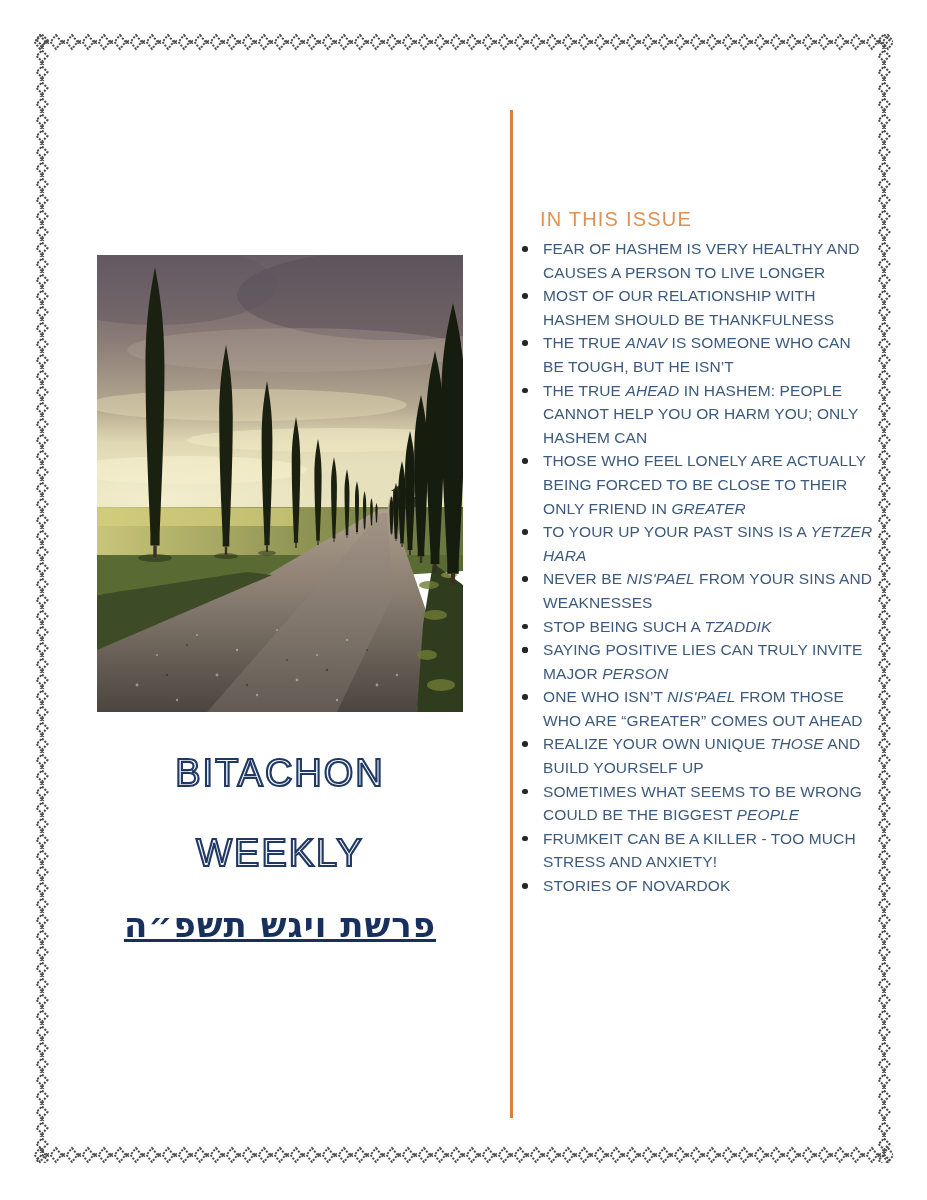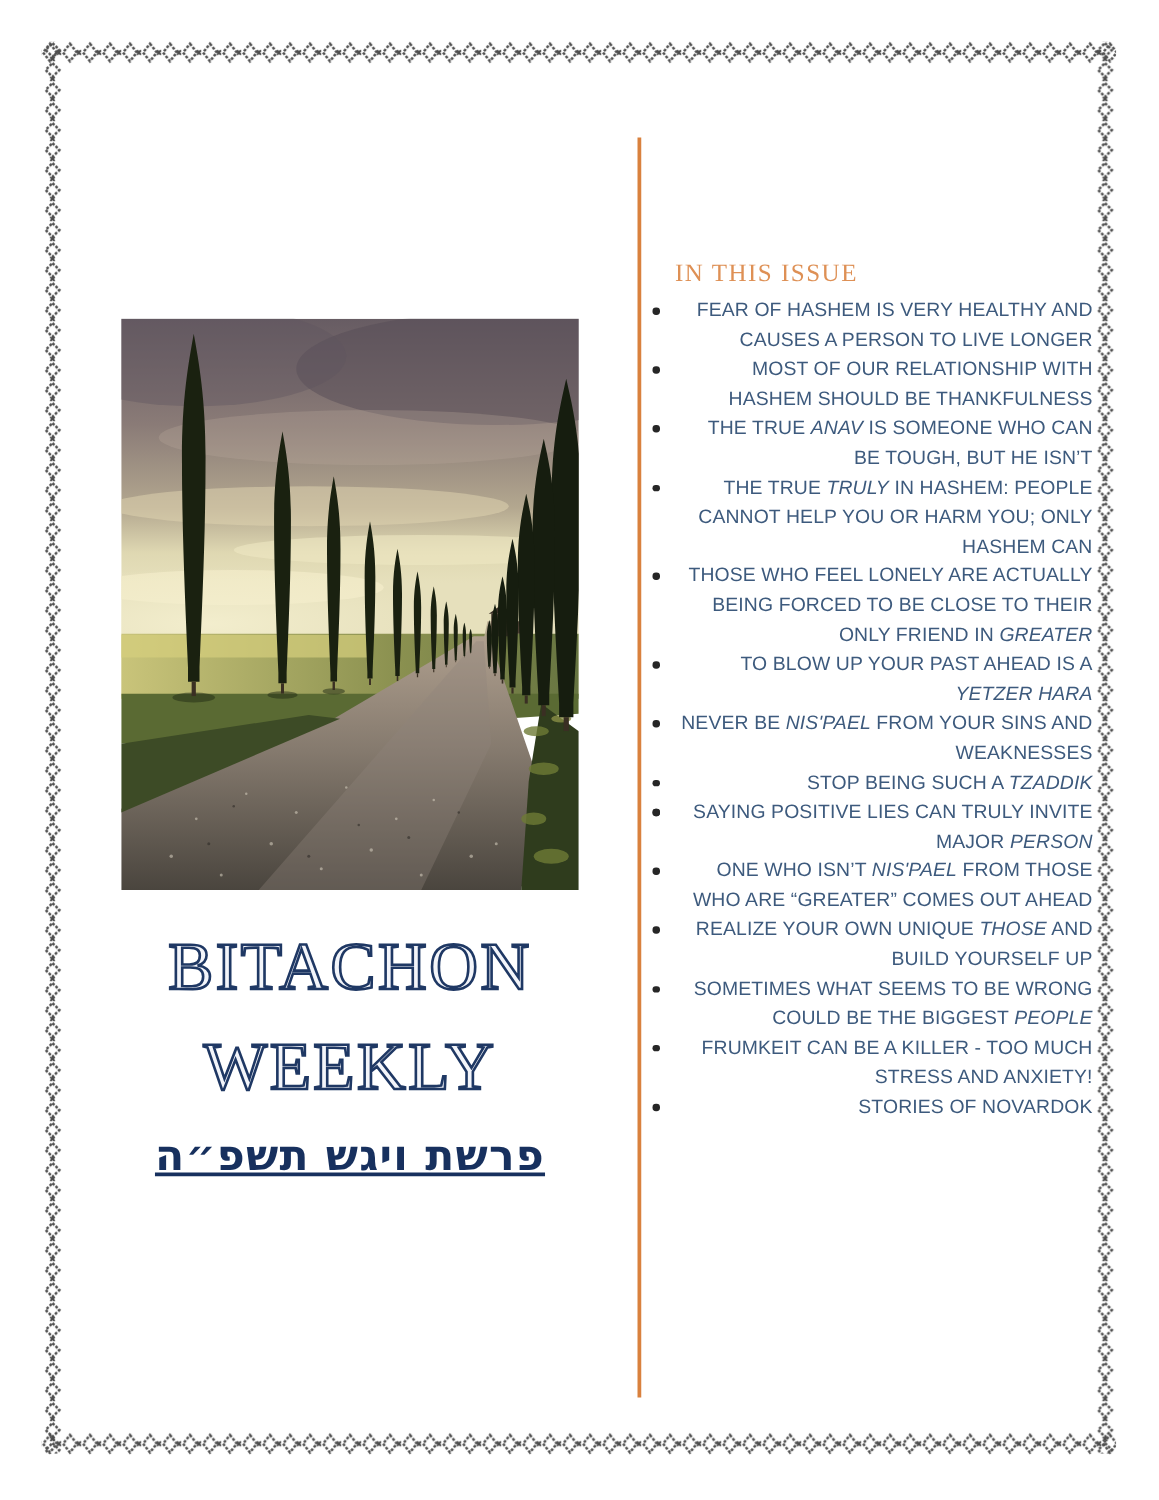--- a/index.html
+++ b/index.html
@@ -11,44 +11,44 @@
   .b-top{left:33px;top:33px;}
   .b-bottom{left:33px;top:1146px;}
   .b-left{left:33px;top:33px;}
   .b-right{left:875px;top:33px;}
 
   .photo{position:absolute;left:97px;top:255px;width:366px;height:457px;}
   .photo svg{display:block;width:100%;height:100%;}
 
   .masthead{position:absolute;left:60px;top:733px;width:440px;text-align:center;}
   .title{
-    font-family:Liberation Serif, serif;
-    font-size:54px;line-height:80px;letter-spacing:2px;color:#1F3864;font-weight:400;
+    font-family:Liberation Sans, sans-serif;
+    font-size:38px;line-height:80px;letter-spacing:2px;color:#1F3864;font-weight:400;
   }
   .tline{display:block;}
   @supports (-webkit-text-stroke: 1px #000){
     .tline{-webkit-text-stroke:2.1px #1F3864;color:#F3F5FA;}
   }
   .hebrew{
     margin-top:12px;direction:rtl;
     font-family:"DejaVu Serif","DejaVu Sans",serif;
     font-size:34px;font-weight:700;color:#17305E;letter-spacing:1px;text-decoration:underline;
   }
 
   .divider{position:absolute;left:510px;top:110px;width:3px;height:1008px;background:#D9813E;}
 
   .toc{position:absolute;left:518px;top:206px;width:356px;}
   .toc-heading{
-    font-family:Liberation Serif, serif;
+    font-family:Liberation Sans, sans-serif;
     font-size:20px;line-height:26px;color:#DE9055;letter-spacing:1.2px;margin-left:22px;
   }
   .toc-list{
     margin-top:5px;color:#3D5A7D;font-size:15.5px;line-height:23.6px;letter-spacing:.1px;
   }
-  .toc-item{position:relative;padding-left:25px;text-align:right;}
+  .toc-item{position:relative;padding-left:25px;}
   .toc-item .bullet{
     position:absolute;left:4px;top:9px;width:5.5px;height:5.5px;border-radius:50%;background:#262626;
   }
   .toc-item em{font-style:italic;}
 </style>
 </head>
 <body>
 
 <div class="page">
 
@@ -210,23 +210,23 @@
   </div>
 
   <div class="divider"></div>
 
   <div class="toc">
     <div class="toc-heading">IN THIS ISSUE</div>
     <div class="toc-list">
         <div class="toc-item"><span class="bullet"></span><span class="toc-text"><span>FEAR OF HASHEM IS VERY HEALTHY AND CAUSES A PERSON TO LIVE LONGER</span></span></div>
         <div class="toc-item"><span class="bullet"></span><span class="toc-text"><span>MOST OF OUR RELATIONSHIP WITH HASHEM SHOULD BE THANKFULNESS</span></span></div>
         <div class="toc-item"><span class="bullet"></span><span class="toc-text"><span>THE TRUE </span><em>ANAV</em><span> IS SOMEONE WHO CAN BE TOUGH, BUT HE ISN’T</span></span></div>
-        <div class="toc-item"><span class="bullet"></span><span class="toc-text"><span>THE TRUE </span><em>TRULY</em><span> IN HASHEM: PEOPLE CANNOT HELP YOU OR HARM YOU; ONLY HASHEM CAN</span></span></div>
+        <div class="toc-item"><span class="bullet"></span><span class="toc-text"><span>THE TRUE </span><em>AHEAD</em><span> IN HASHEM: PEOPLE CANNOT HELP YOU OR HARM YOU; ONLY HASHEM CAN</span></span></div>
         <div class="toc-item"><span class="bullet"></span><span class="toc-text"><span>THOSE WHO FEEL LONELY ARE ACTUALLY BEING FORCED TO BE CLOSE TO THEIR ONLY FRIEND IN </span><em>GREATER</em></span></div>
-        <div class="toc-item"><span class="bullet"></span><span class="toc-text"><span>TO BLOW UP YOUR PAST AHEAD IS A </span><em>YETZER HARA</em></span></div>
+        <div class="toc-item"><span class="bullet"></span><span class="toc-text"><span>TO YOUR UP YOUR PAST SINS IS A </span><em>YETZER HARA</em></span></div>
         <div class="toc-item"><span class="bullet"></span><span class="toc-text"><span>NEVER BE </span><em>NIS'PAEL</em><span> FROM YOUR SINS AND WEAKNESSES</span></span></div>
         <div class="toc-item"><span class="bullet"></span><span class="toc-text"><span>STOP BEING SUCH A </span><em>TZADDIK</em></span></div>
         <div class="toc-item"><span class="bullet"></span></div>
         <div class="toc-item"><span class="bullet"></span><span class="toc-text"><span>SAYING POSITIVE LIES CAN TRULY INVITE MAJOR </span><em>PERSON</em></span></div>
         <div class="toc-item"><span class="bullet"></span><span class="toc-text"><span>ONE WHO ISN’T </span><em>NIS'PAEL</em><span> FROM THOSE WHO ARE “GREATER” COMES OUT AHEAD</span></span></div>
         <div class="toc-item"><span class="bullet"></span><span class="toc-text"><span>REALIZE YOUR OWN UNIQUE </span><em>THOSE</em><span> AND BUILD YOURSELF UP</span></span></div>
         <div class="toc-item"><span class="bullet"></span><span class="toc-text"><span>SOMETIMES WHAT SEEMS TO BE WRONG COULD BE THE BIGGEST </span><em>PEOPLE</em></span></div>
         <div class="toc-item"><span class="bullet"></span><span class="toc-text"><span>FRUMKEIT CAN BE A KILLER - TOO MUCH STRESS AND ANXIETY!</span></span></div>
         <div class="toc-item"><span class="bullet"></span><span class="toc-text"><span>STORIES OF NOVARDOK</span></span></div>
       </div>

